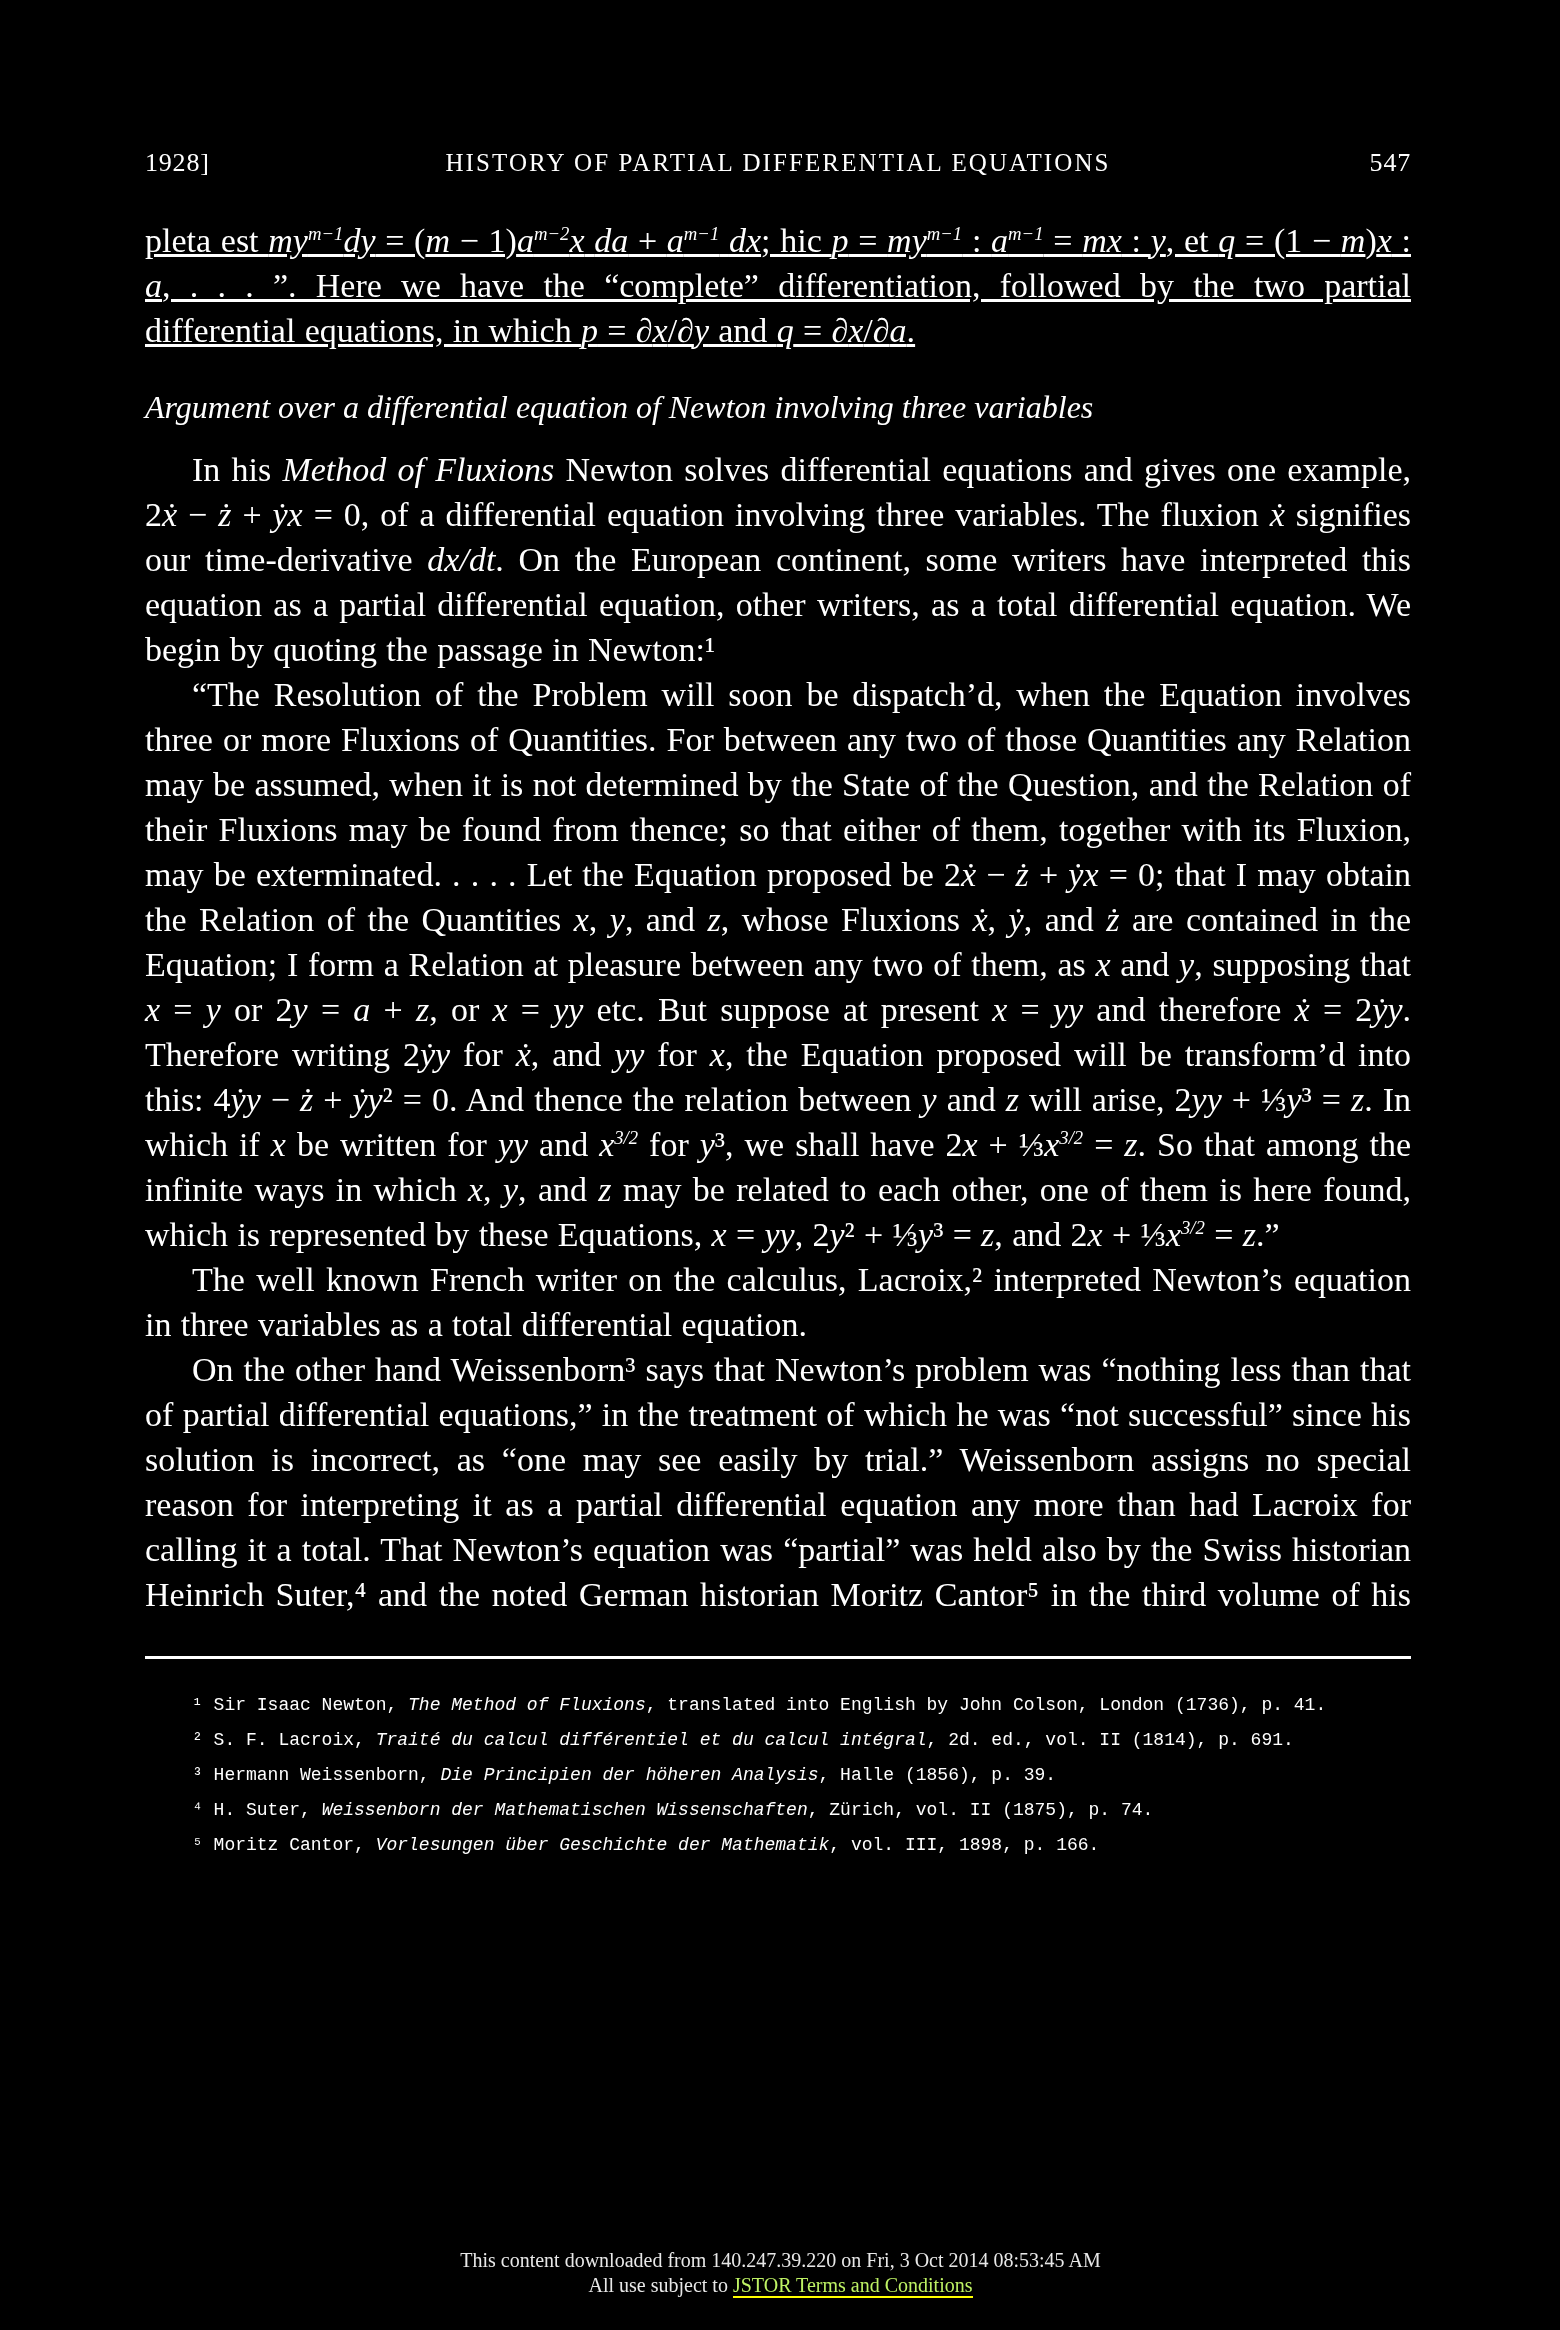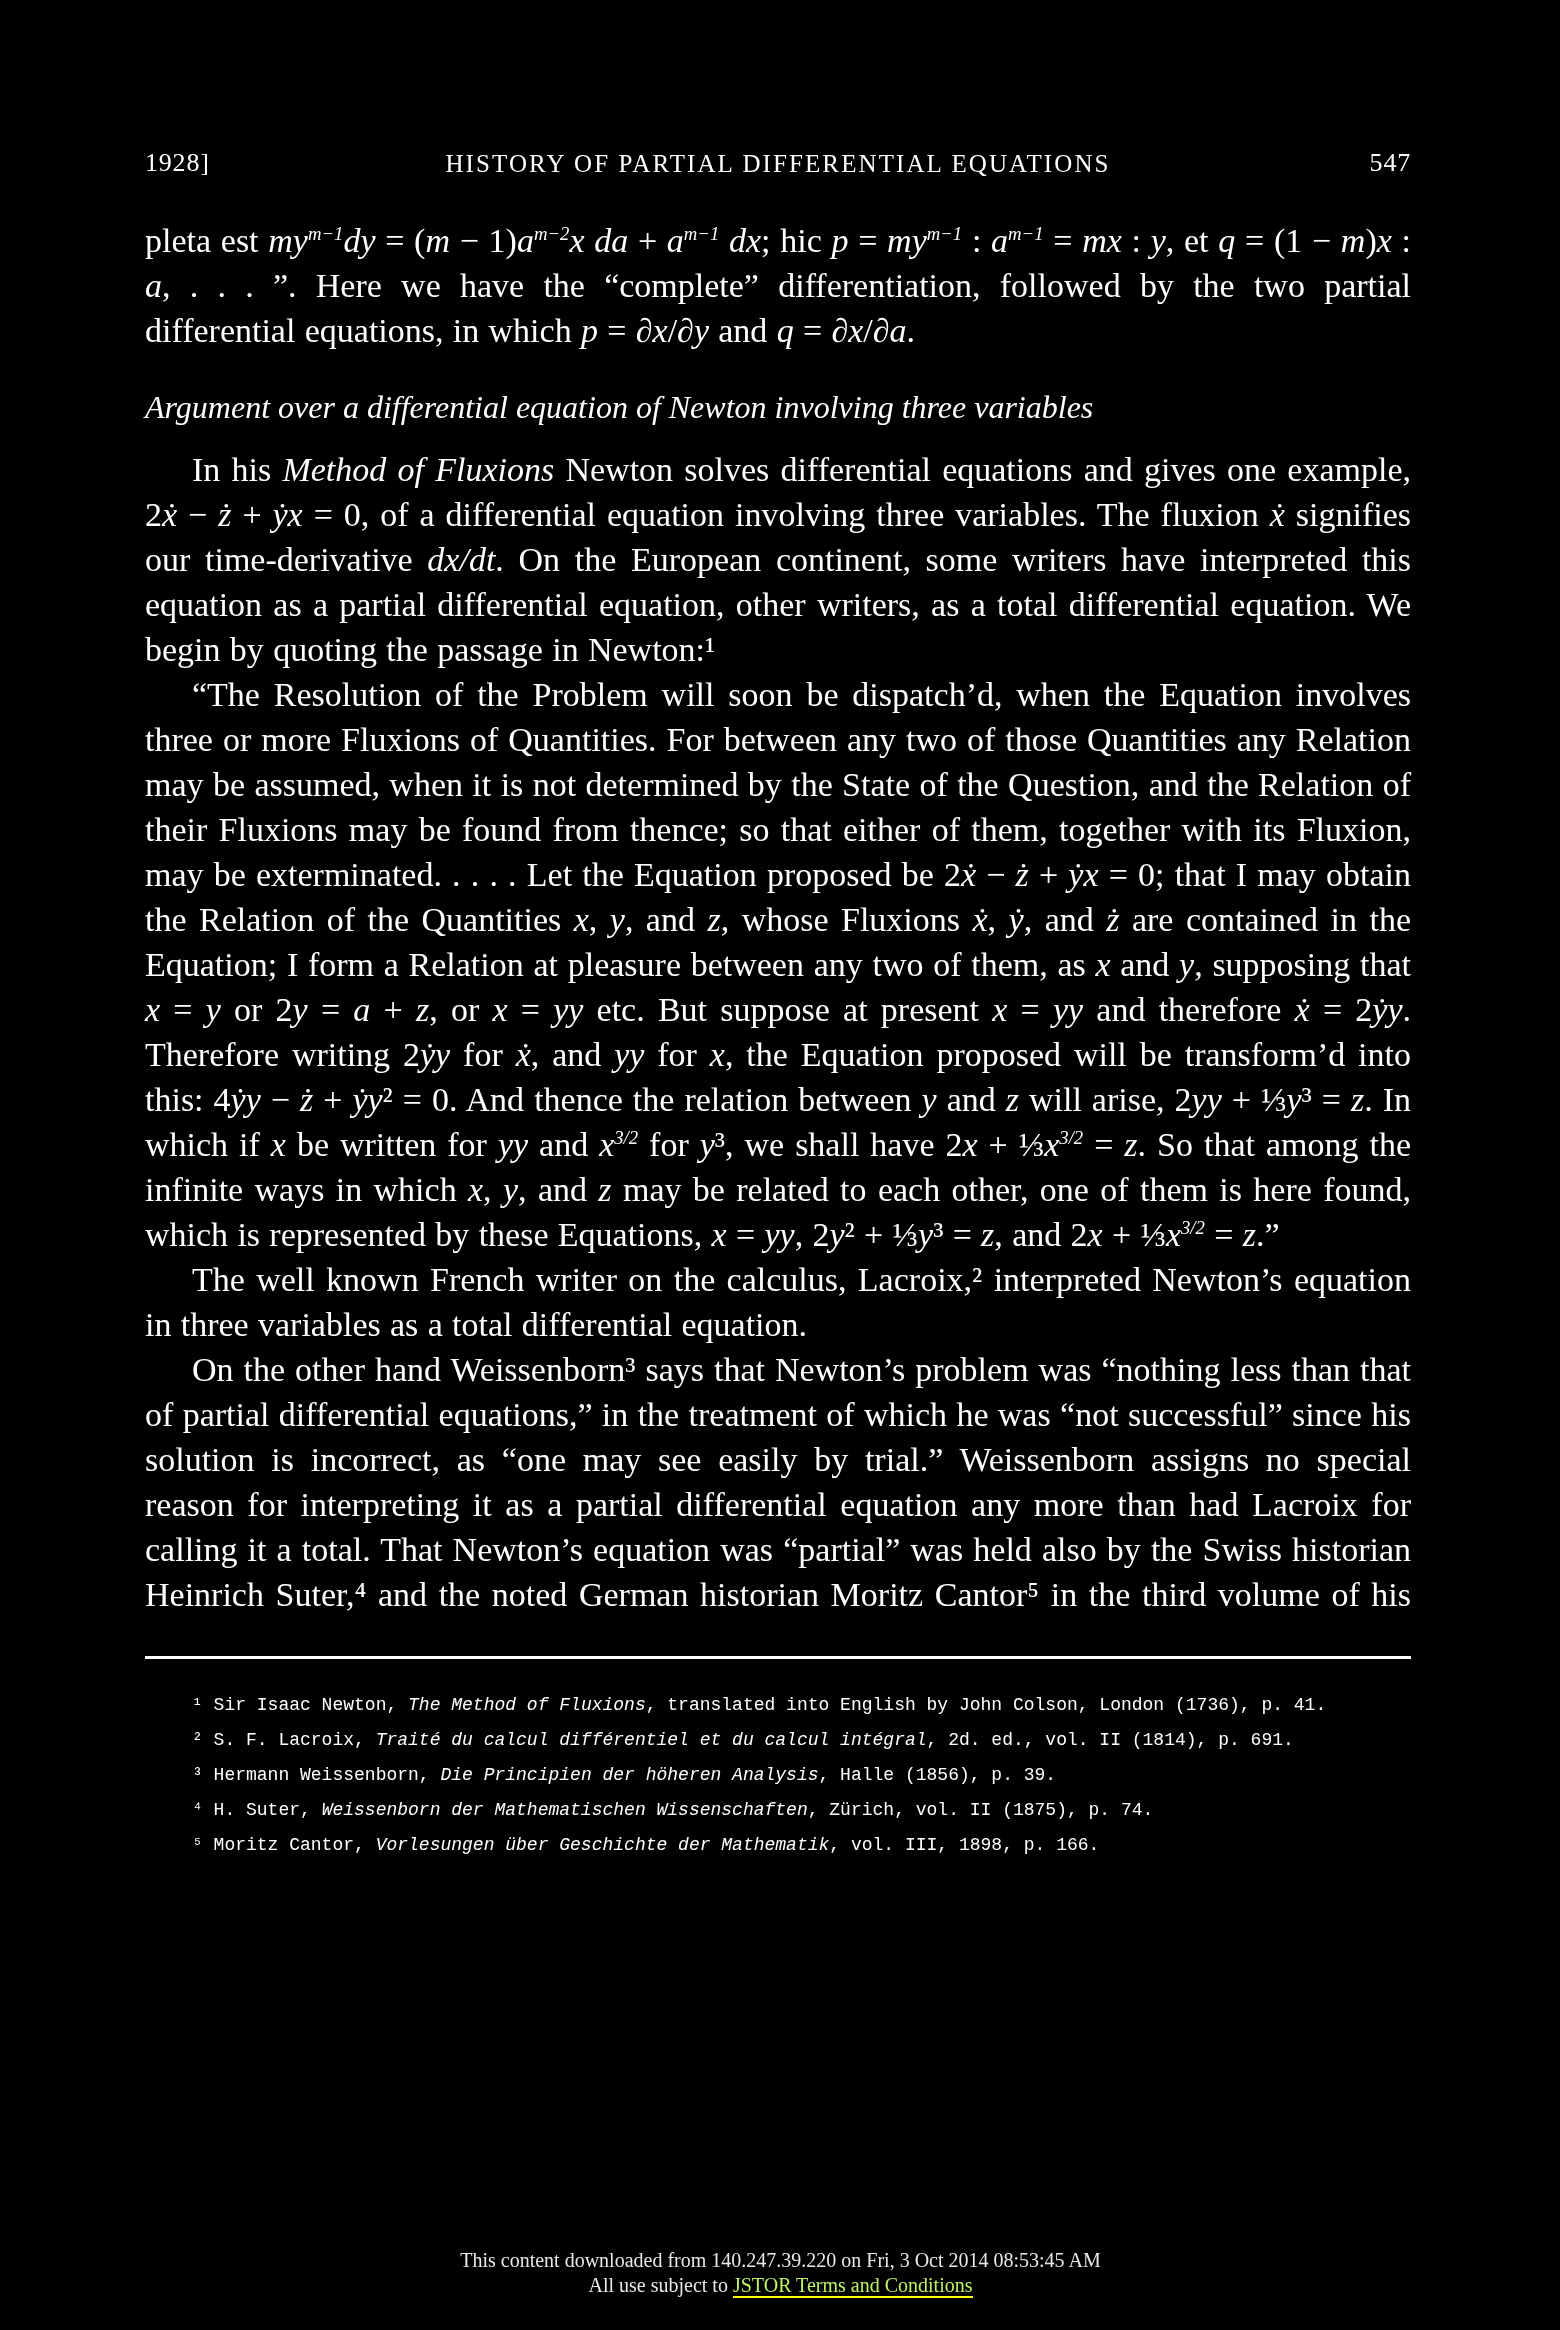--- a/index.html
+++ b/index.html
@@ -11,42 +11,42 @@
     color: #ffffff;
     font-family: "Liberation Serif", "DejaVu Serif", serif;
     overflow: hidden;
   }
   .running-head {
     position: absolute;
     top: 148px;
     left: 145px;
     width: 1266px;
     display: flex;
-    align-items: flex-end;
+    align-items: center;
     font-size: 26px;
   }
   .rh-year { width: 194px; letter-spacing: 0.8px; }
   .rh-title { flex: 1; text-align: center; font-size: 25px; letter-spacing: 2.1px; }
   .rh-page { width: 194px; text-align: right; letter-spacing: 0.8px; }
 
   .content {
     position: absolute;
     top: 218px;
     left: 145px;
     width: 1266px;
   }
   .body-par {
     margin: 0;
     font-size: 34px;
     line-height: 45px;
     text-align: justify;
     text-indent: 47px;
     word-spacing: 0.8px;
   }
-  .first-par { text-indent: 0; }
+  .first-par { text-indent: 0; text-decoration: underline; }
   .justify-last { text-align-last: justify; }
   .section-heading {
     margin: 35px 0 20px 0;
     text-align: left;
     font-style: italic;
     font-weight: normal;
     font-size: 32px;
     line-height: 39px;
   }
   sup { font-size: 0.55em; line-height: 0; vertical-align: super; }

